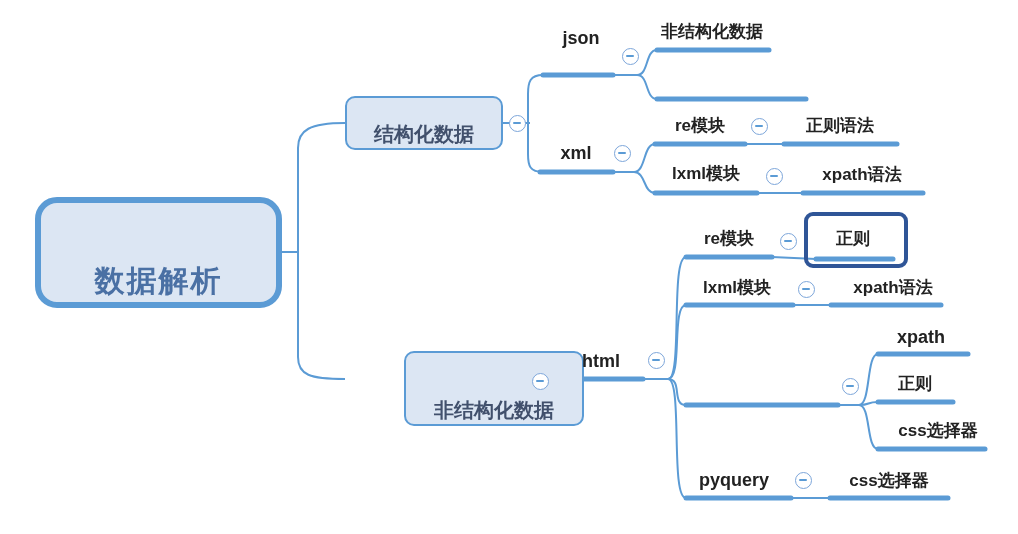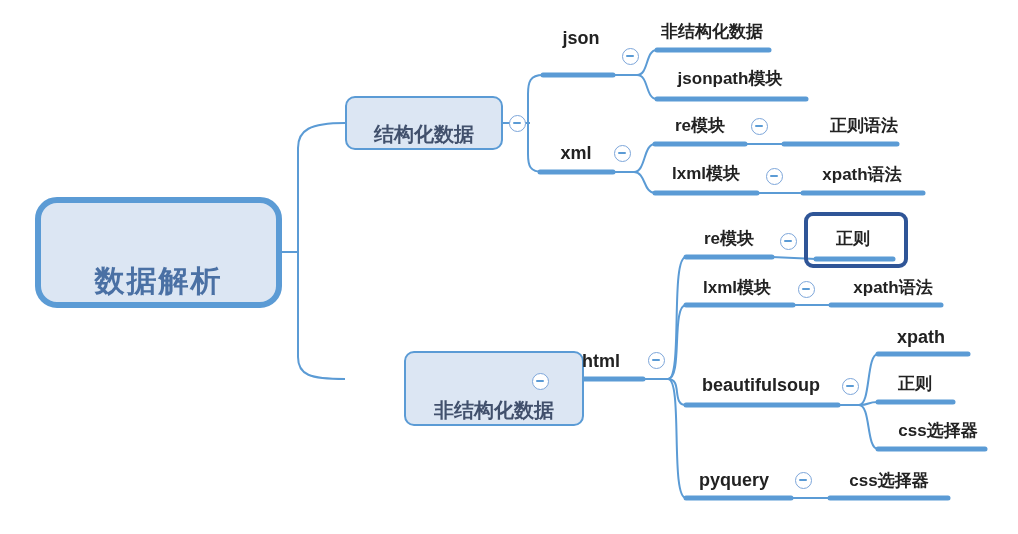--- a/index.html
+++ b/index.html
@@ -95,33 +95,31 @@
   </div>
 
   <div class="boxnode" style="left:357px; top:351px; width:180px; height:75px;margin-left:47px;">
     <span>非结构化数据</span>
   </div>
 
   <div class="sel" style="left:804px; top:212px; width:104px; height:56px;"></div>
 
   <div class="label latin" style="left:581px; top:27px;">json</div>
   <div class="label sm" style="left:712px; top:21px;">非结构化数据</div>
-  <div class="label sm" style="left:730px; top:68px;">jsonpath模块</div>
   <div class="label latin" style="left:576px; top:142px;">xml</div>
   <div class="label sm" style="left:700px; top:115px;">re模块</div>
-  <div class="label sm" style="left:864px; top:115px;">正则语法</div>
+  <div class="label sm" style="left:840px; top:115px;">正则语法</div>
   <div class="label sm" style="left:706px; top:163px;">lxml模块</div>
   <div class="label sm" style="left:862px; top:164px;">xpath语法</div>
 
   <div class="label latin" style="left:601px; top:350px;">html</div>
   <div class="label sm" style="left:729px; top:228px;">re模块</div>
   <div class="label sm" style="left:853px; top:228px;">正则</div>
   <div class="label sm" style="left:737px; top:277px;">lxml模块</div>
   <div class="label sm" style="left:893px; top:277px;">xpath语法</div>
-  <div class="label latin" style="left:761px; top:374px;">beautifulsoup</div>
   <div class="label latin" style="left:921px; top:326px;text-align:right;">xpath</div>
   <div class="label sm" style="left:915px; top:373px;">正则</div>
   <div class="label sm" style="left:938px; top:420px;">css选择器</div>
   <div class="label latin" style="left:734px; top:469px;">pyquery</div>
   <div class="label sm" style="left:889px; top:470px;">css选择器</div>
 
   <div class="minus" style="left:508.5px; top:114.5px;">
       <span class="dash"></span>
     </div>
   <div class="minus" style="left:621.5px; top:47.5px;">

